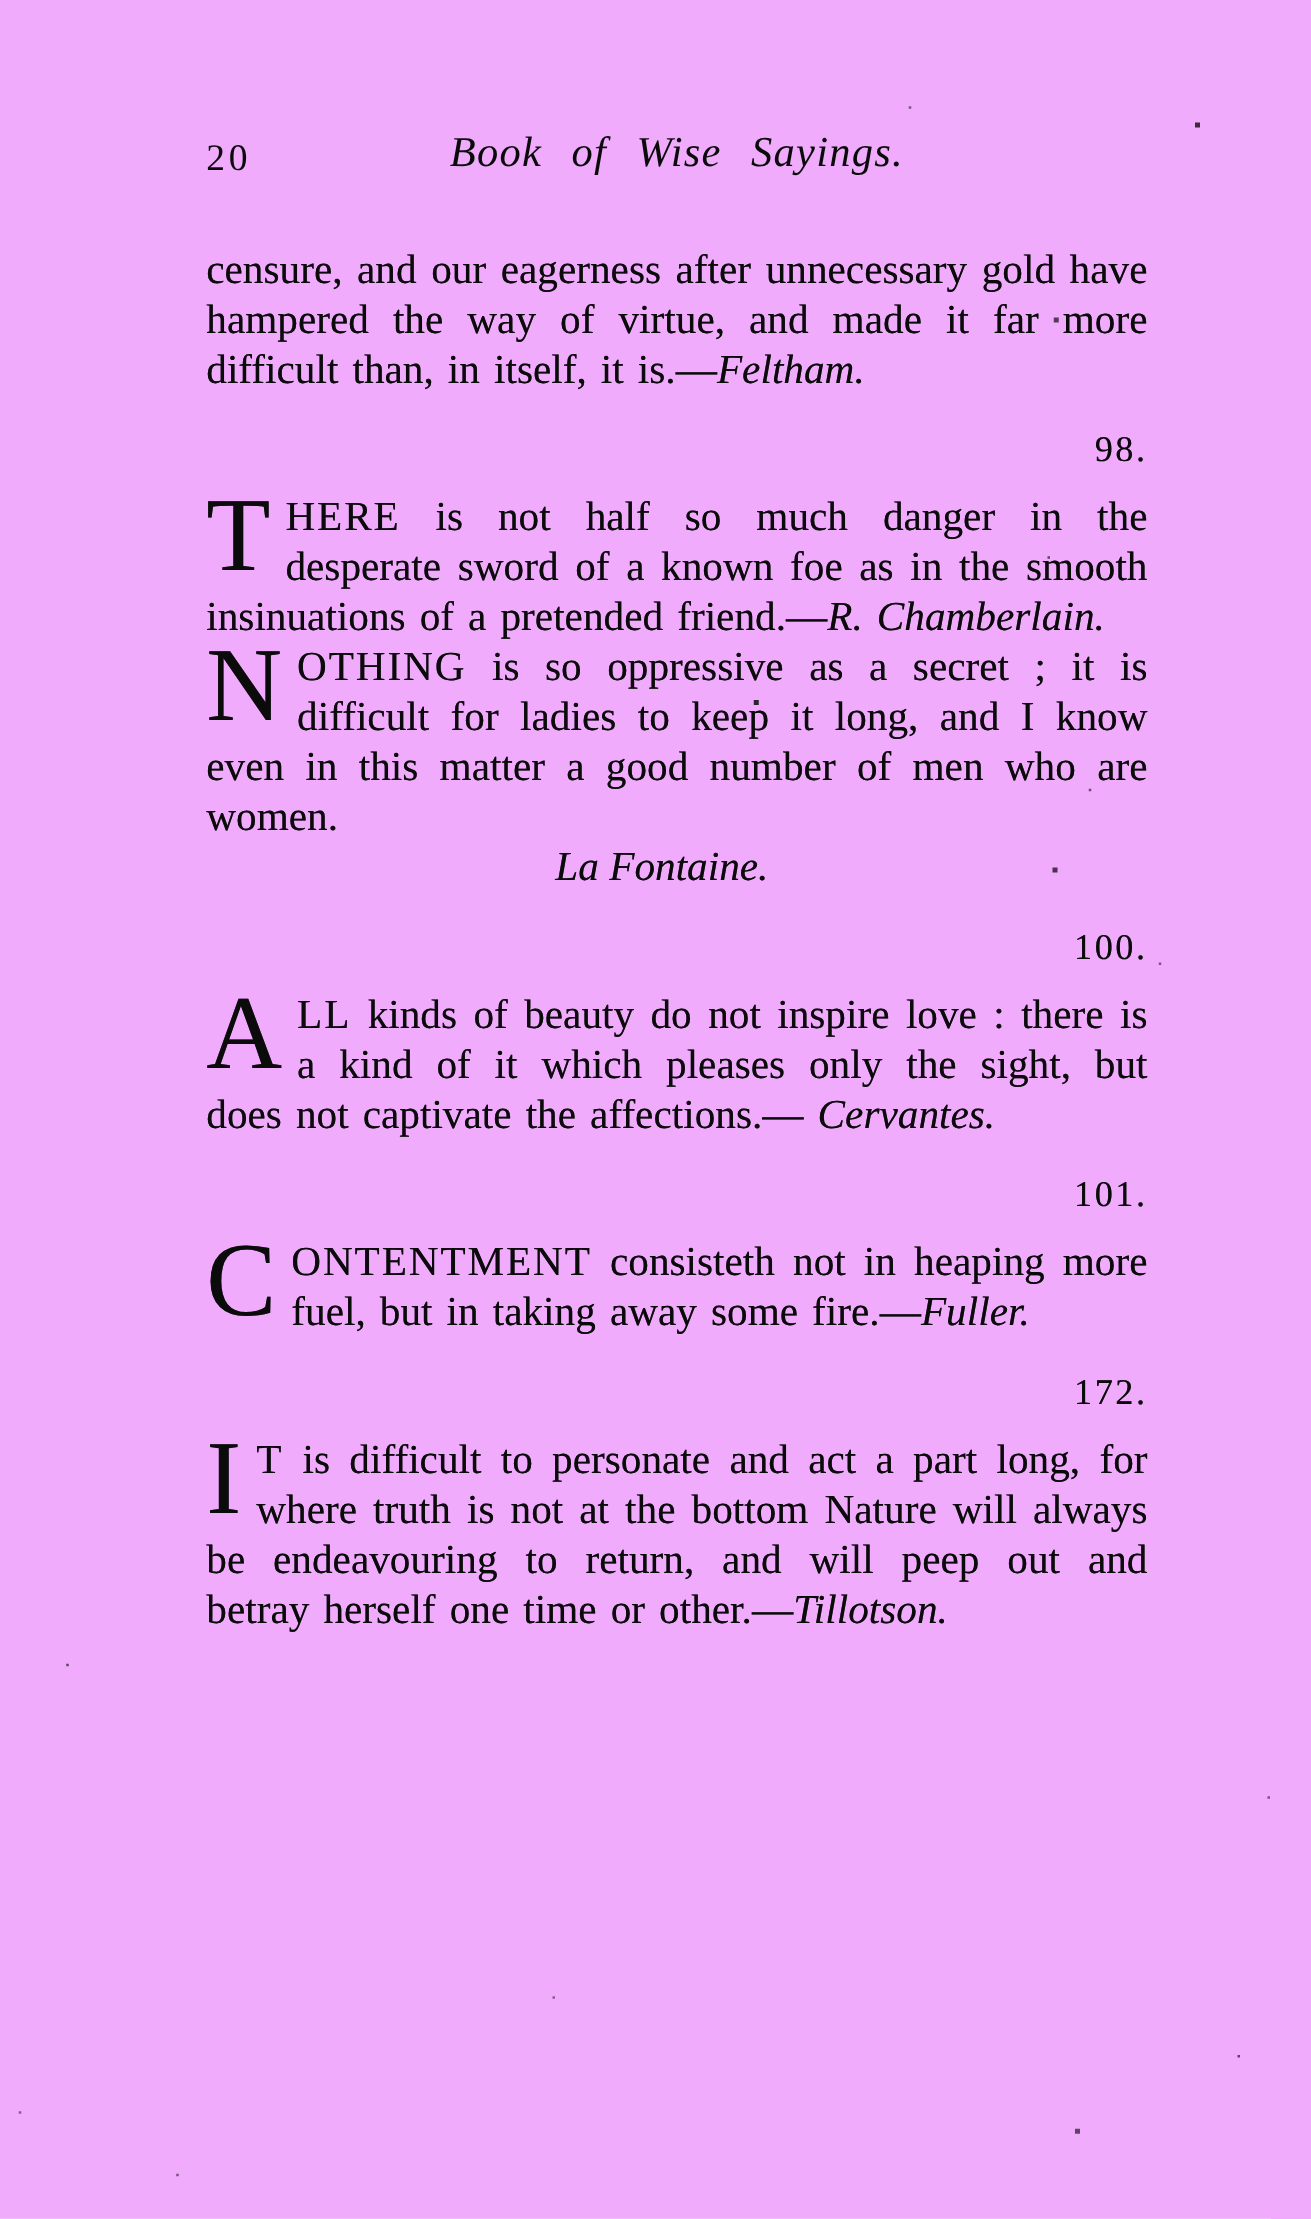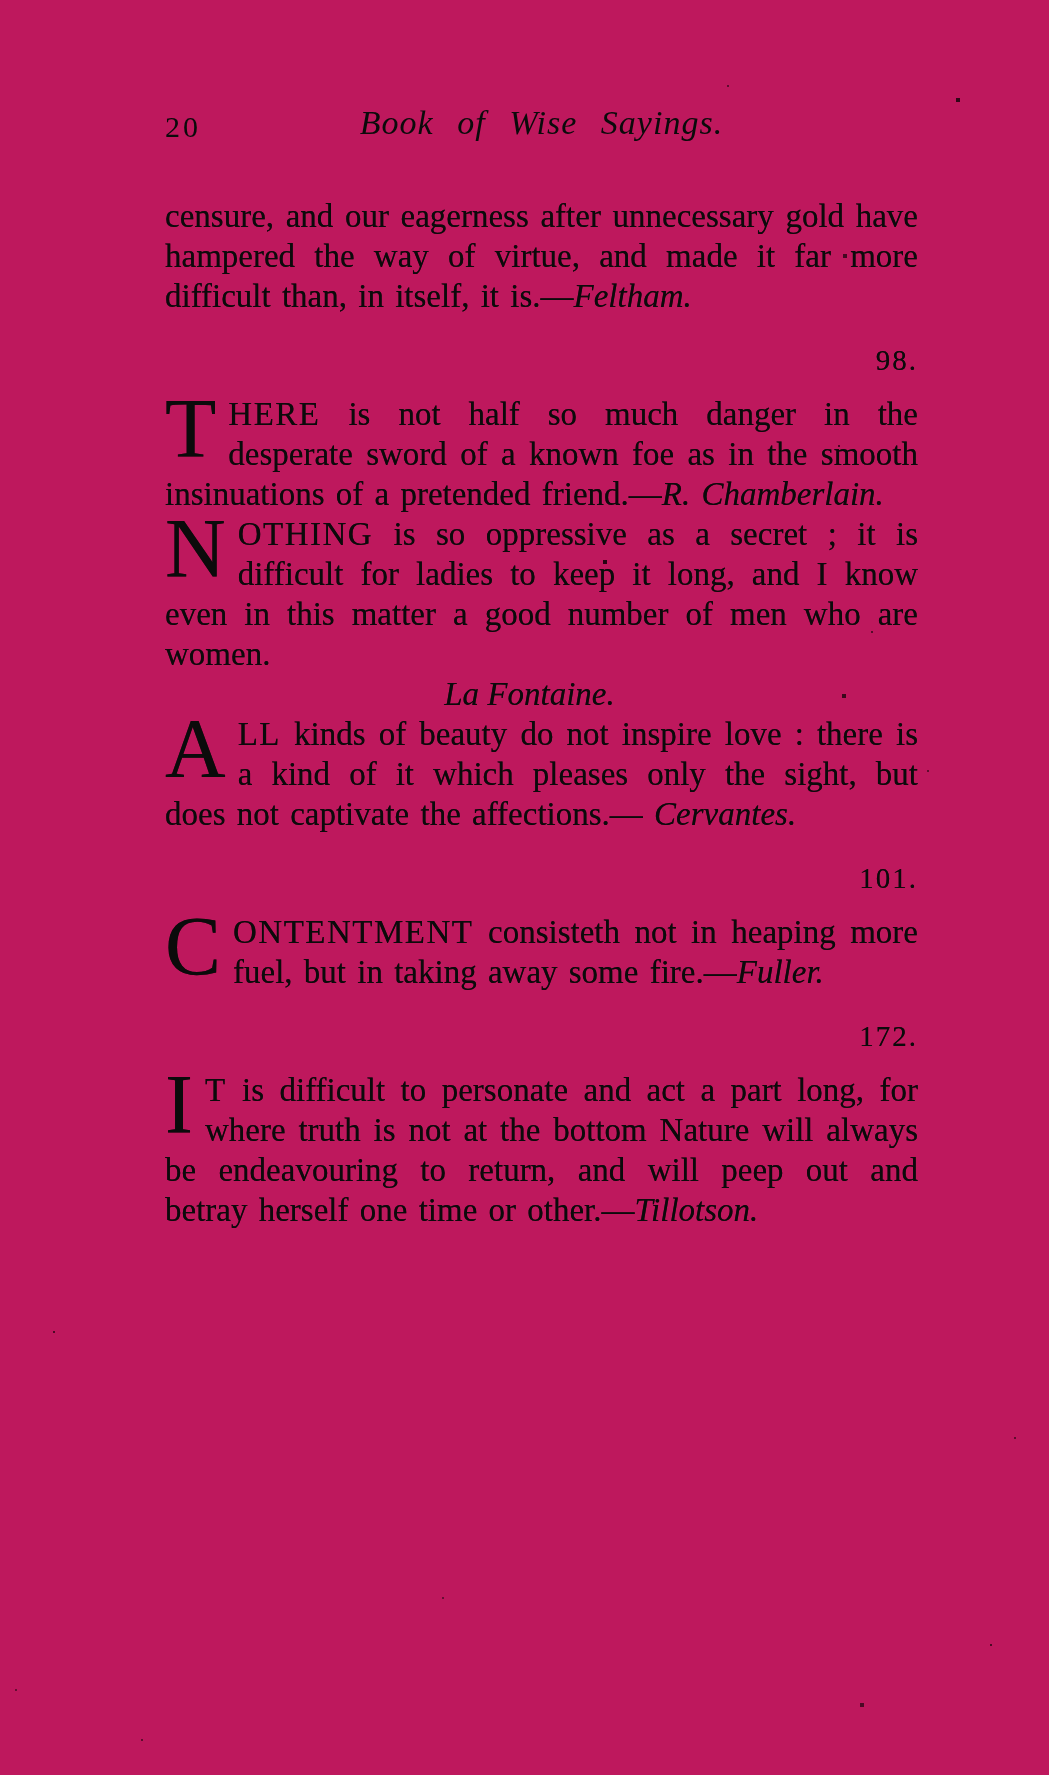--- a/index.html
+++ b/index.html
@@ -11,21 +11,21 @@
     width: 1049px;
     height: 1775px;
     position: relative;
     overflow: hidden;
     font-family: "Liberation Serif", "DejaVu Serif", serif;
     color: #0b0b0b;
   }
   .page {
     position: absolute;
     inset: 0;
-    background: #be185d;
+    background: #f0abfc;
   }
   
   .speckles {
     position: absolute;
     top: 0; left: 0;
     width: 2px; height: 2px;
     background: transparent;
     box-shadow:
       957px 99px 0 1px rgba(0,0,0,.75),
       727px 85px 0 0 rgba(0,0,0,.5),
@@ -129,20 +129,21 @@
     <p class="para"><span class="dropcap">T</span><span class="firstword">HERE</span><span> is not half so much danger in the desperate sword of a known foe as in the smooth insinuations of a pretended friend.—</span><span class="attr">R. Chamberlain.</span></p>
 
   </section>
 
   <section class="saying">
     <p class="para"><span class="dropcap">N</span><span class="firstword">OTHING</span><span> is so oppressive as a secret ; it is difficult for ladies to keep it long, and I know even in this matter a good number of men who are women.</span></p>
     <div class="attribution-line"><span class="attr">La Fontaine.</span></div>
   </section>
 
   <section class="saying">
+    <div class="saying-number">100.</div>
     <p class="para"><span class="dropcap">A</span><span class="firstword">LL</span><span> kinds of beauty do not inspire love : there is a kind of it which pleases only the sight, but does not captivate the affections.— </span><span class="attr">Cervantes.</span></p>
 
   </section>
 
   <section class="saying">
     <div class="saying-number">101.</div>
     <p class="para"><span class="dropcap">C</span><span class="firstword">ONTENTMENT</span><span> consisteth not in heaping more fuel, but in taking away some fire.—</span><span class="attr">Fuller.</span></p>
 
   </section>
 

